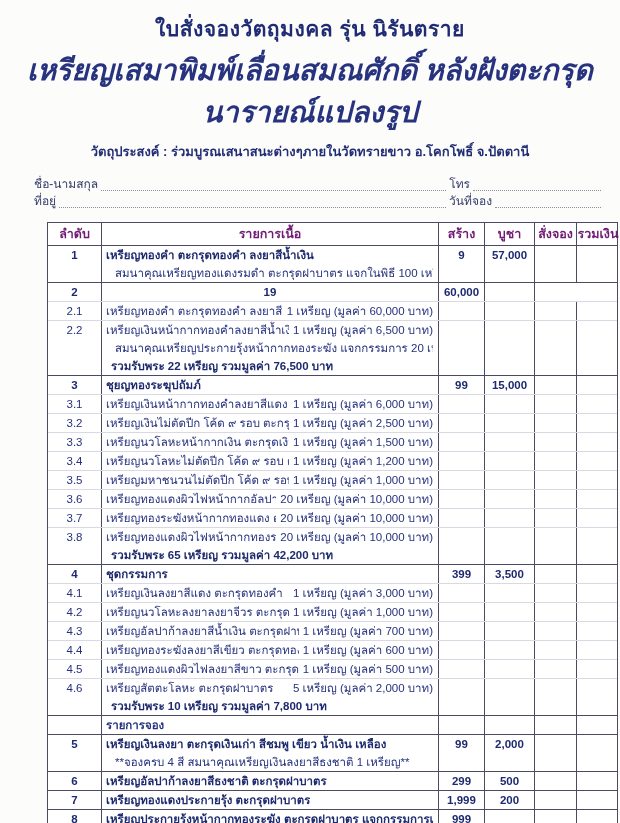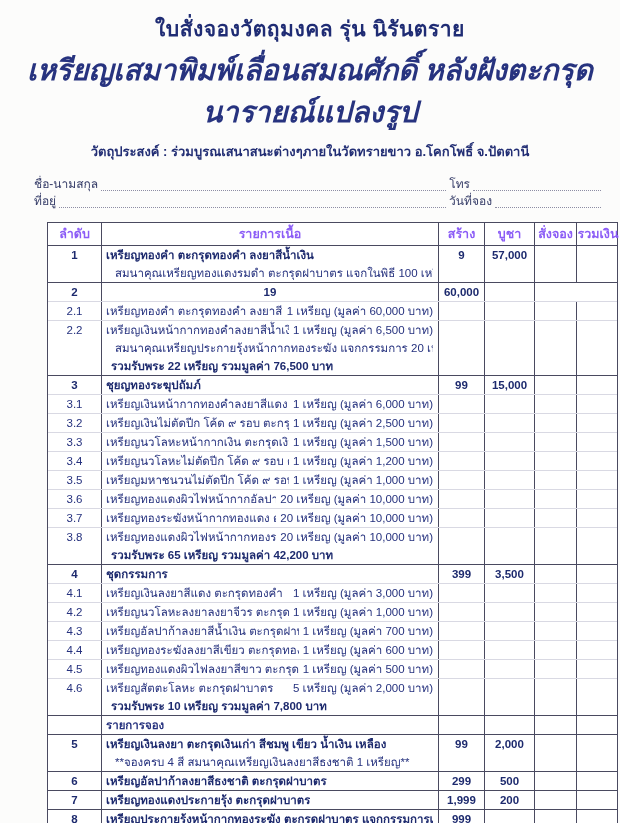--- a/index.html
+++ b/index.html
@@ -47,21 +47,21 @@
   .otable{
     margin:12px 0 0 47px;width:571px;
     border:1.5px solid var(--bd);
     font-size:11.5px;color:var(--ink);
     background:#fff;
   }
   .trow,.thead{
     display:grid;
     grid-template-columns:53px 337px 46px 50px 42px 43px;
   }
-  .thead{height:22px;align-items:center;font-weight:bold;font-size:12.5px;color:#8b5cf6;}
+  .thead{height:22px;align-items:center;font-weight:bold;font-size:12.5px;color:#701a75;}
   .thead .cell{height:22px;line-height:22px;}
   .trow{min-height:18px;}
   .cell{
     min-height:18px;line-height:18px;
     border-left:1px solid var(--bd);
     overflow:hidden;white-space:nowrap;
     text-align:center;
   }
   .cell:first-child{border-left:none;}
   .c-desc{display:flex;justify-content:space-between;text-align:left;padding:0 5px 0 4px;}

